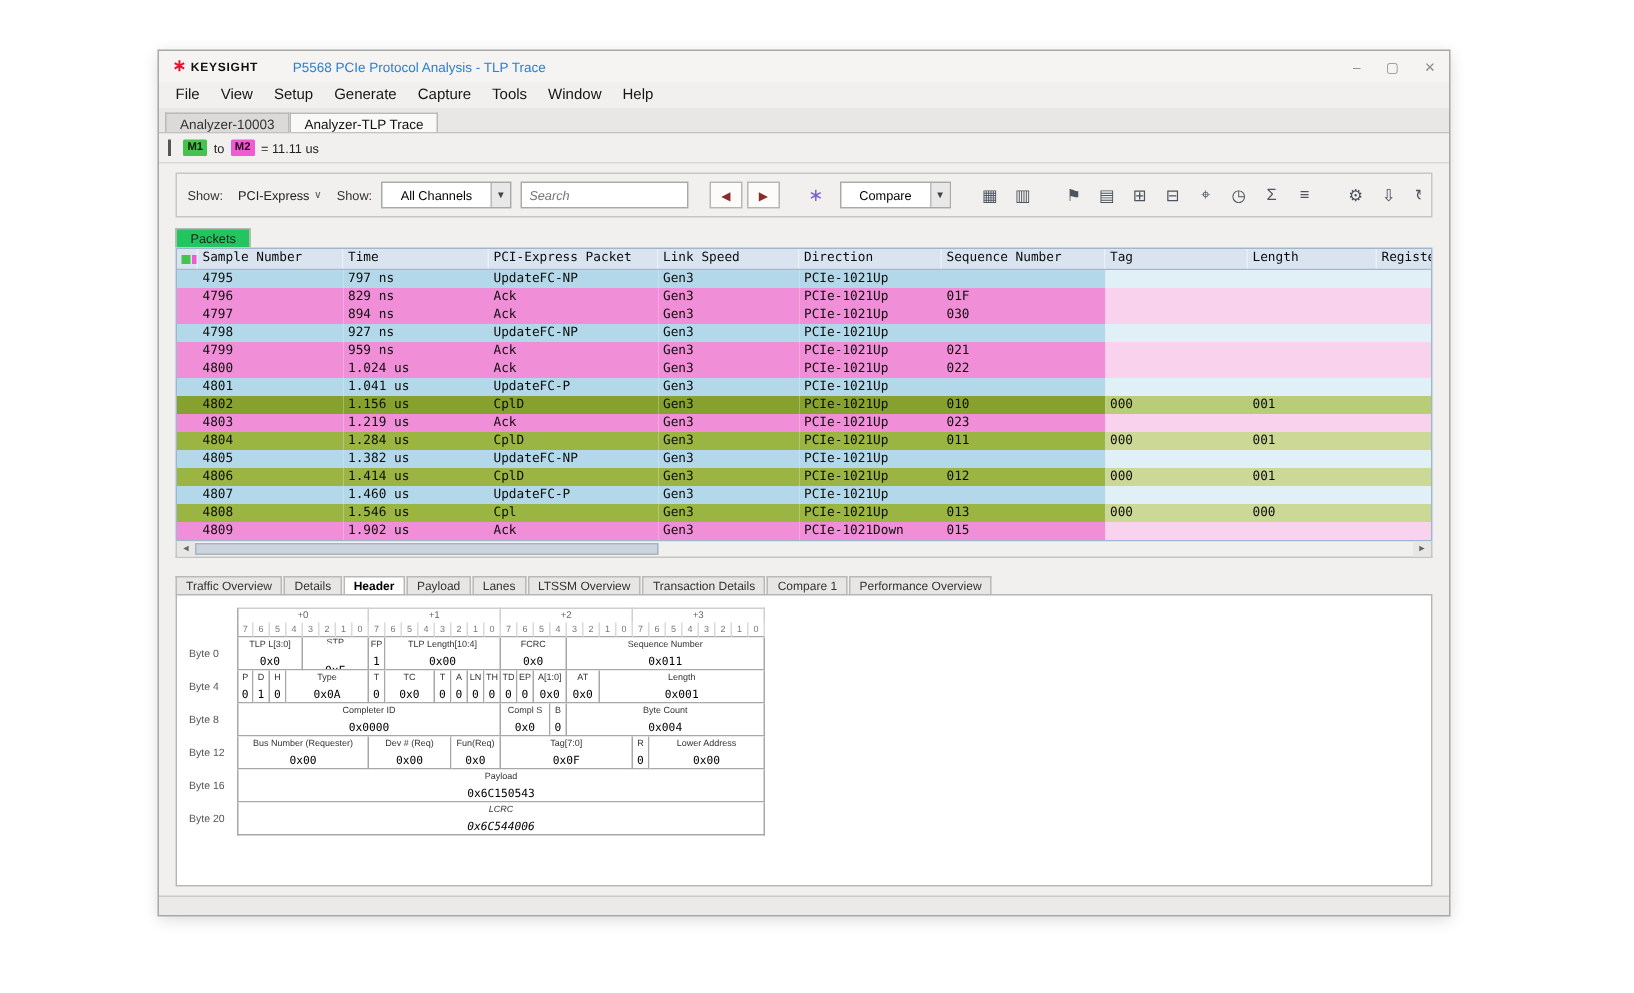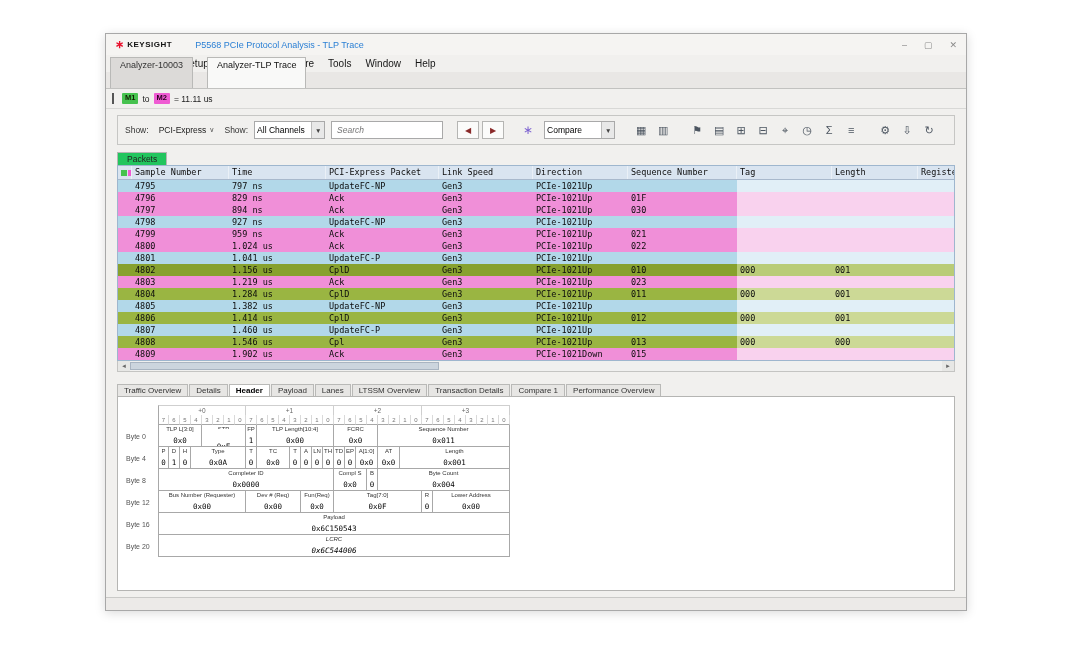--- a/index.html
+++ b/index.html
@@ -10,36 +10,36 @@
   .logo{color:#e8112d;font-weight:bold;font-size:11px;margin-right:3px;line-height:1}
   .brand{font-size:8px;font-weight:bold;letter-spacing:.5px;color:#111}
   .wtitle{font-size:9px;color:#2a7fd4;margin-left:23px;white-space:nowrap}
   .wcontrols{margin-left:auto;display:flex;gap:17px;color:#8a8a8a;font-size:9px}
   .wcontrols span{cursor:default}
   
   .menubar{display:flex;height:17px;align-items:center;padding-left:4px;background:#f1f0ee;flex:none}
   .menu-item{font-size:10px;padding:1px 7px;color:#161616}
   
   .doctabs{display:flex;height:17px;align-items:flex-end;padding-left:4px;background:#e9e7e5;border-bottom:1px solid #c2c2c0;flex:none}
-  .doctab{font-size:9px;padding:2px 9px 18px 9px;background:#dcdad8;border:1px solid #b9b9b7;border-bottom:none;margin-right:14px;color:#333;white-space:nowrap}
+  .doctab{font-size:9px;padding:2px 9px 0 9px;background:#dcdad8;border:1px solid #b9b9b7;border-bottom:none;margin-right:0;color:#333;white-space:nowrap}
   .doctab.active{background:#f9f9f8;color:#111}
   
   .markerbar{height:20px;display:flex;align-items:center;gap:4px;padding-left:6px;background:#f1f0ee;border-bottom:1px solid #d8d8d6;flex:none}
   .ruler-tick{width:2px;height:11px;background:#555;margin-right:4px;flex:none}
   .chip{font-size:7.5px;font-weight:bold;padding:1px 3px;border-radius:1px;color:#102000;line-height:1.1}
   .chip.g{background:#46c24f}
   .chip.m{background:#ef5bd3;color:#2a001f}
   .mtext{font-size:8.5px;color:#222;white-space:nowrap}
   
   .toolbar{margin:6px 11px 0 11px;height:30px;border:1px solid #c6c6c4;background:#f1f0ee;display:flex;align-items:center;padding:0 7px;gap:6px;flex:none}
   .tb-label{font-size:8.5px;color:#333;white-space:nowrap}
   .flat-dd{display:flex;align-items:center;gap:3px;font-size:8.5px;padding:2px 4px;color:#222;white-space:nowrap}
   .chev{font-size:7px;color:#555}
   .combo{display:flex;align-items:center;height:18px;background:#fff;border:1px solid #a9a9a9}
-  .combo-text{font-size:8.5px;padding:0 2px;min-width:56px;white-space:nowrap}
+  .combo-text{font-size:8.5px;padding:0 12px;min-width:56px;white-space:nowrap}
   .combo-btn{width:13px;height:100%;display:flex;align-items:center;justify-content:center;font-size:6.5px;background:#e8e8e8;border-left:1px solid #bbb;color:#444}
   .search{width:112px;height:18px;border:1px solid #a9a9a9;font-size:8.5px;padding:0 5px;font-style:italic;color:#444;background:#fff;font-family:"Liberation Sans",sans-serif}
   .navs{display:flex;gap:3px;margin-left:8px}
   .navbtn{width:22px;height:18px;background:#fbfbfa;border:1px solid #b5b5b3;font-size:8px;color:#8a2a2a;display:flex;align-items:center;justify-content:center}
   .tool-icon{width:20px;height:18px;display:flex;align-items:center;justify-content:center;font-size:11px;color:#4c5560;cursor:default}
   .compare-star{color:#7a5fd0;font-size:12px;margin-left:8px}
   .icon-groups{display:flex;align-items:center;gap:14px;flex:1;margin-left:10px;min-width:0;overflow:hidden}
   .icon-group{display:flex;gap:2px;flex:none}
   
   .packets-strip{margin:5px 11px 0 11px;height:15px;display:flex;align-items:flex-end;flex:none}
@@ -67,21 +67,21 @@
   .bottomtabs{margin:9px 11px 0 11px;display:flex;gap:1px;align-items:flex-end;height:15px;flex:none}
   .btab{font-size:8px;padding:1px 6px;background:#e7e6e4;border:1px solid #b9b9b7;border-bottom:none;color:#333;white-space:nowrap}
   .btab.active{background:#ffffff;font-weight:bold;color:#000}
   
   .detail-panel{margin:0 11px;flex:1;background:#fff;border:1px solid #b5b5b3;padding:8px 0 0 8px;overflow:hidden}
   .bitgrid{display:grid;grid-template-columns:32px repeat(32,11px)}
   .bg-corner{height:10px}
   .bg-offset{grid-column:span 8;height:10px;font-size:6.5px;color:#666;text-align:center;line-height:10px;border-right:1px solid #cfcfcf;border-top:1px solid #cfcfcf}
   .bg-bit{height:10px;font-size:6px;color:#777;text-align:center;line-height:10px;border-right:1px solid #dadada;border-bottom:1px solid #a8a8a8}
   .bg-label{font-size:7px;color:#555;padding-right:4px;display:flex;align-items:center;justify-content:flex-start}
-  .bg-field{border-right:1px solid #a8a8a8;border-bottom:1px solid #a8a8a8;display:flex;flex-direction:column;justify-content:space-between;overflow:hidden;height:22px;background:#fff}
+  .bg-field{border-right:1px solid #a8a8a8;border-bottom:1px solid #a8a8a8;display:flex;flex-direction:column;justify-content:flex-end;overflow:hidden;height:22px;background:#fff}
   .bg-field .fname{font-size:6px;color:#333;text-align:center;white-space:nowrap;overflow:hidden;line-height:9px}
   .bg-field .fval{font-size:7.5px;font-family:"DejaVu Sans Mono",monospace;text-align:center;line-height:11px;color:#000;white-space:nowrap;overflow:hidden}
   .first{border-left:1px solid #a8a8a8}
   
   .statusbar{height:13px;background:#eceae8;border-top:1px solid #c9c9c7;margin-top:6px;flex:none}
 </style>
 </head>
 <body>
 
 <div class="window">

